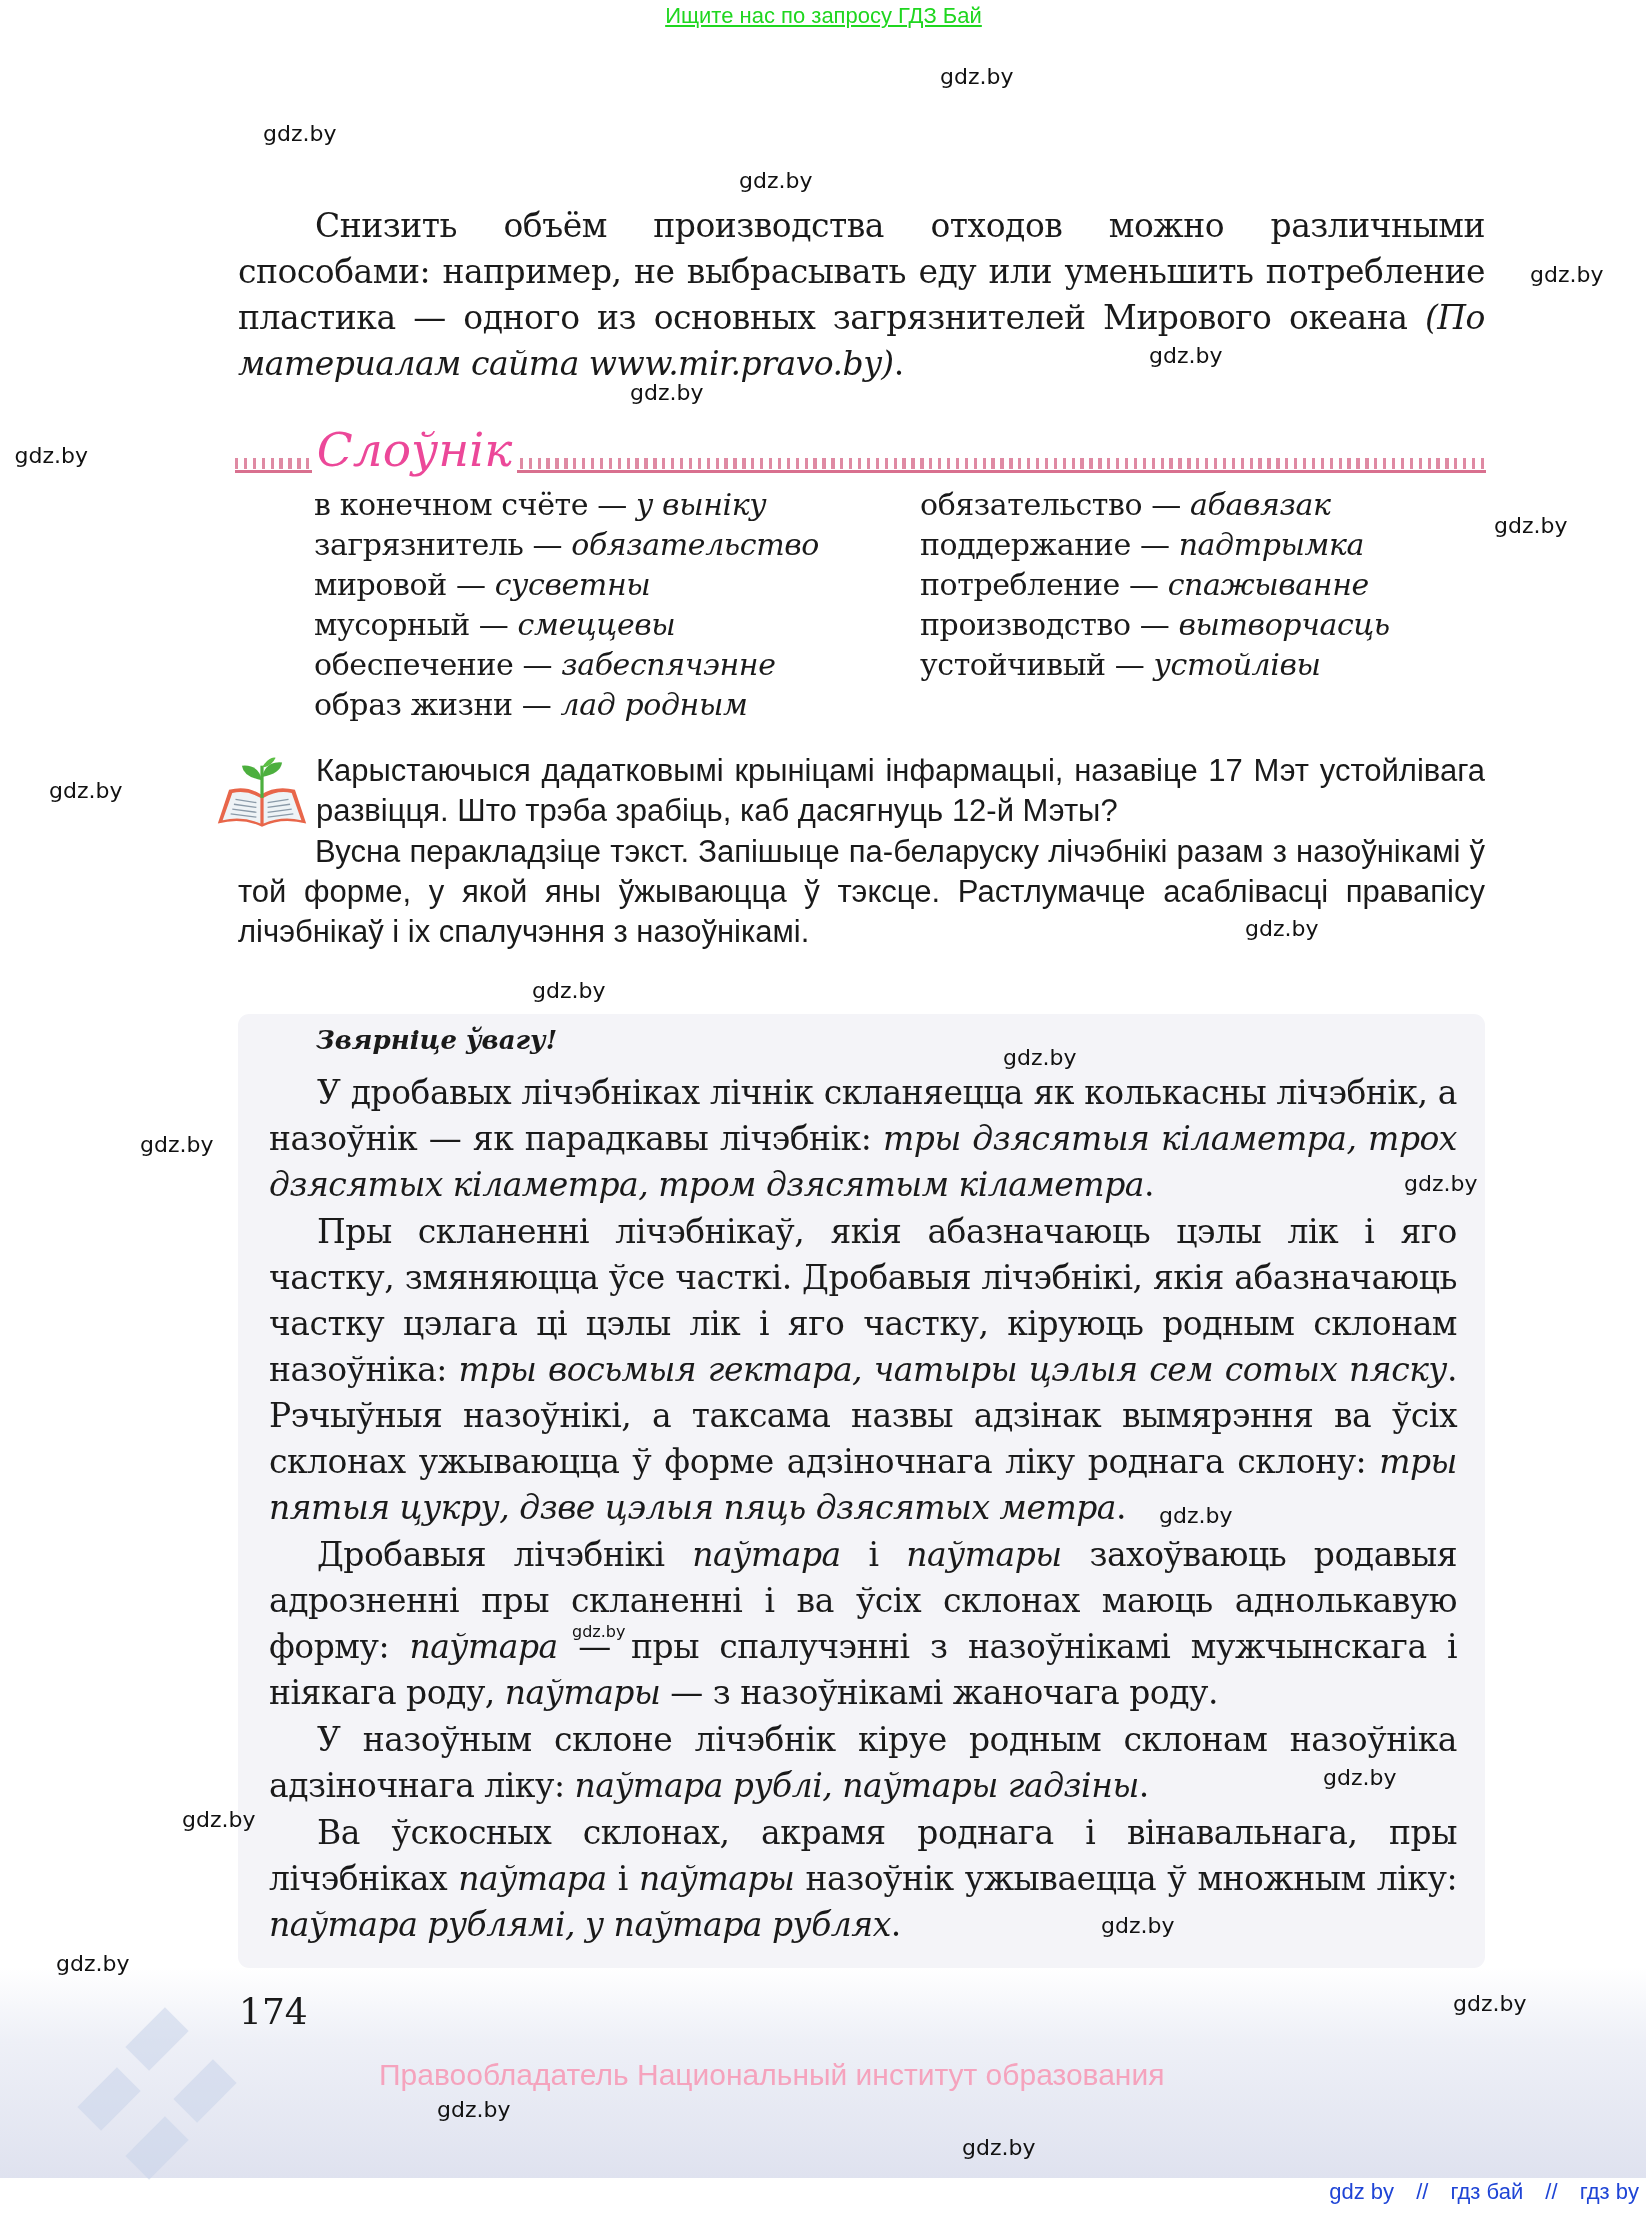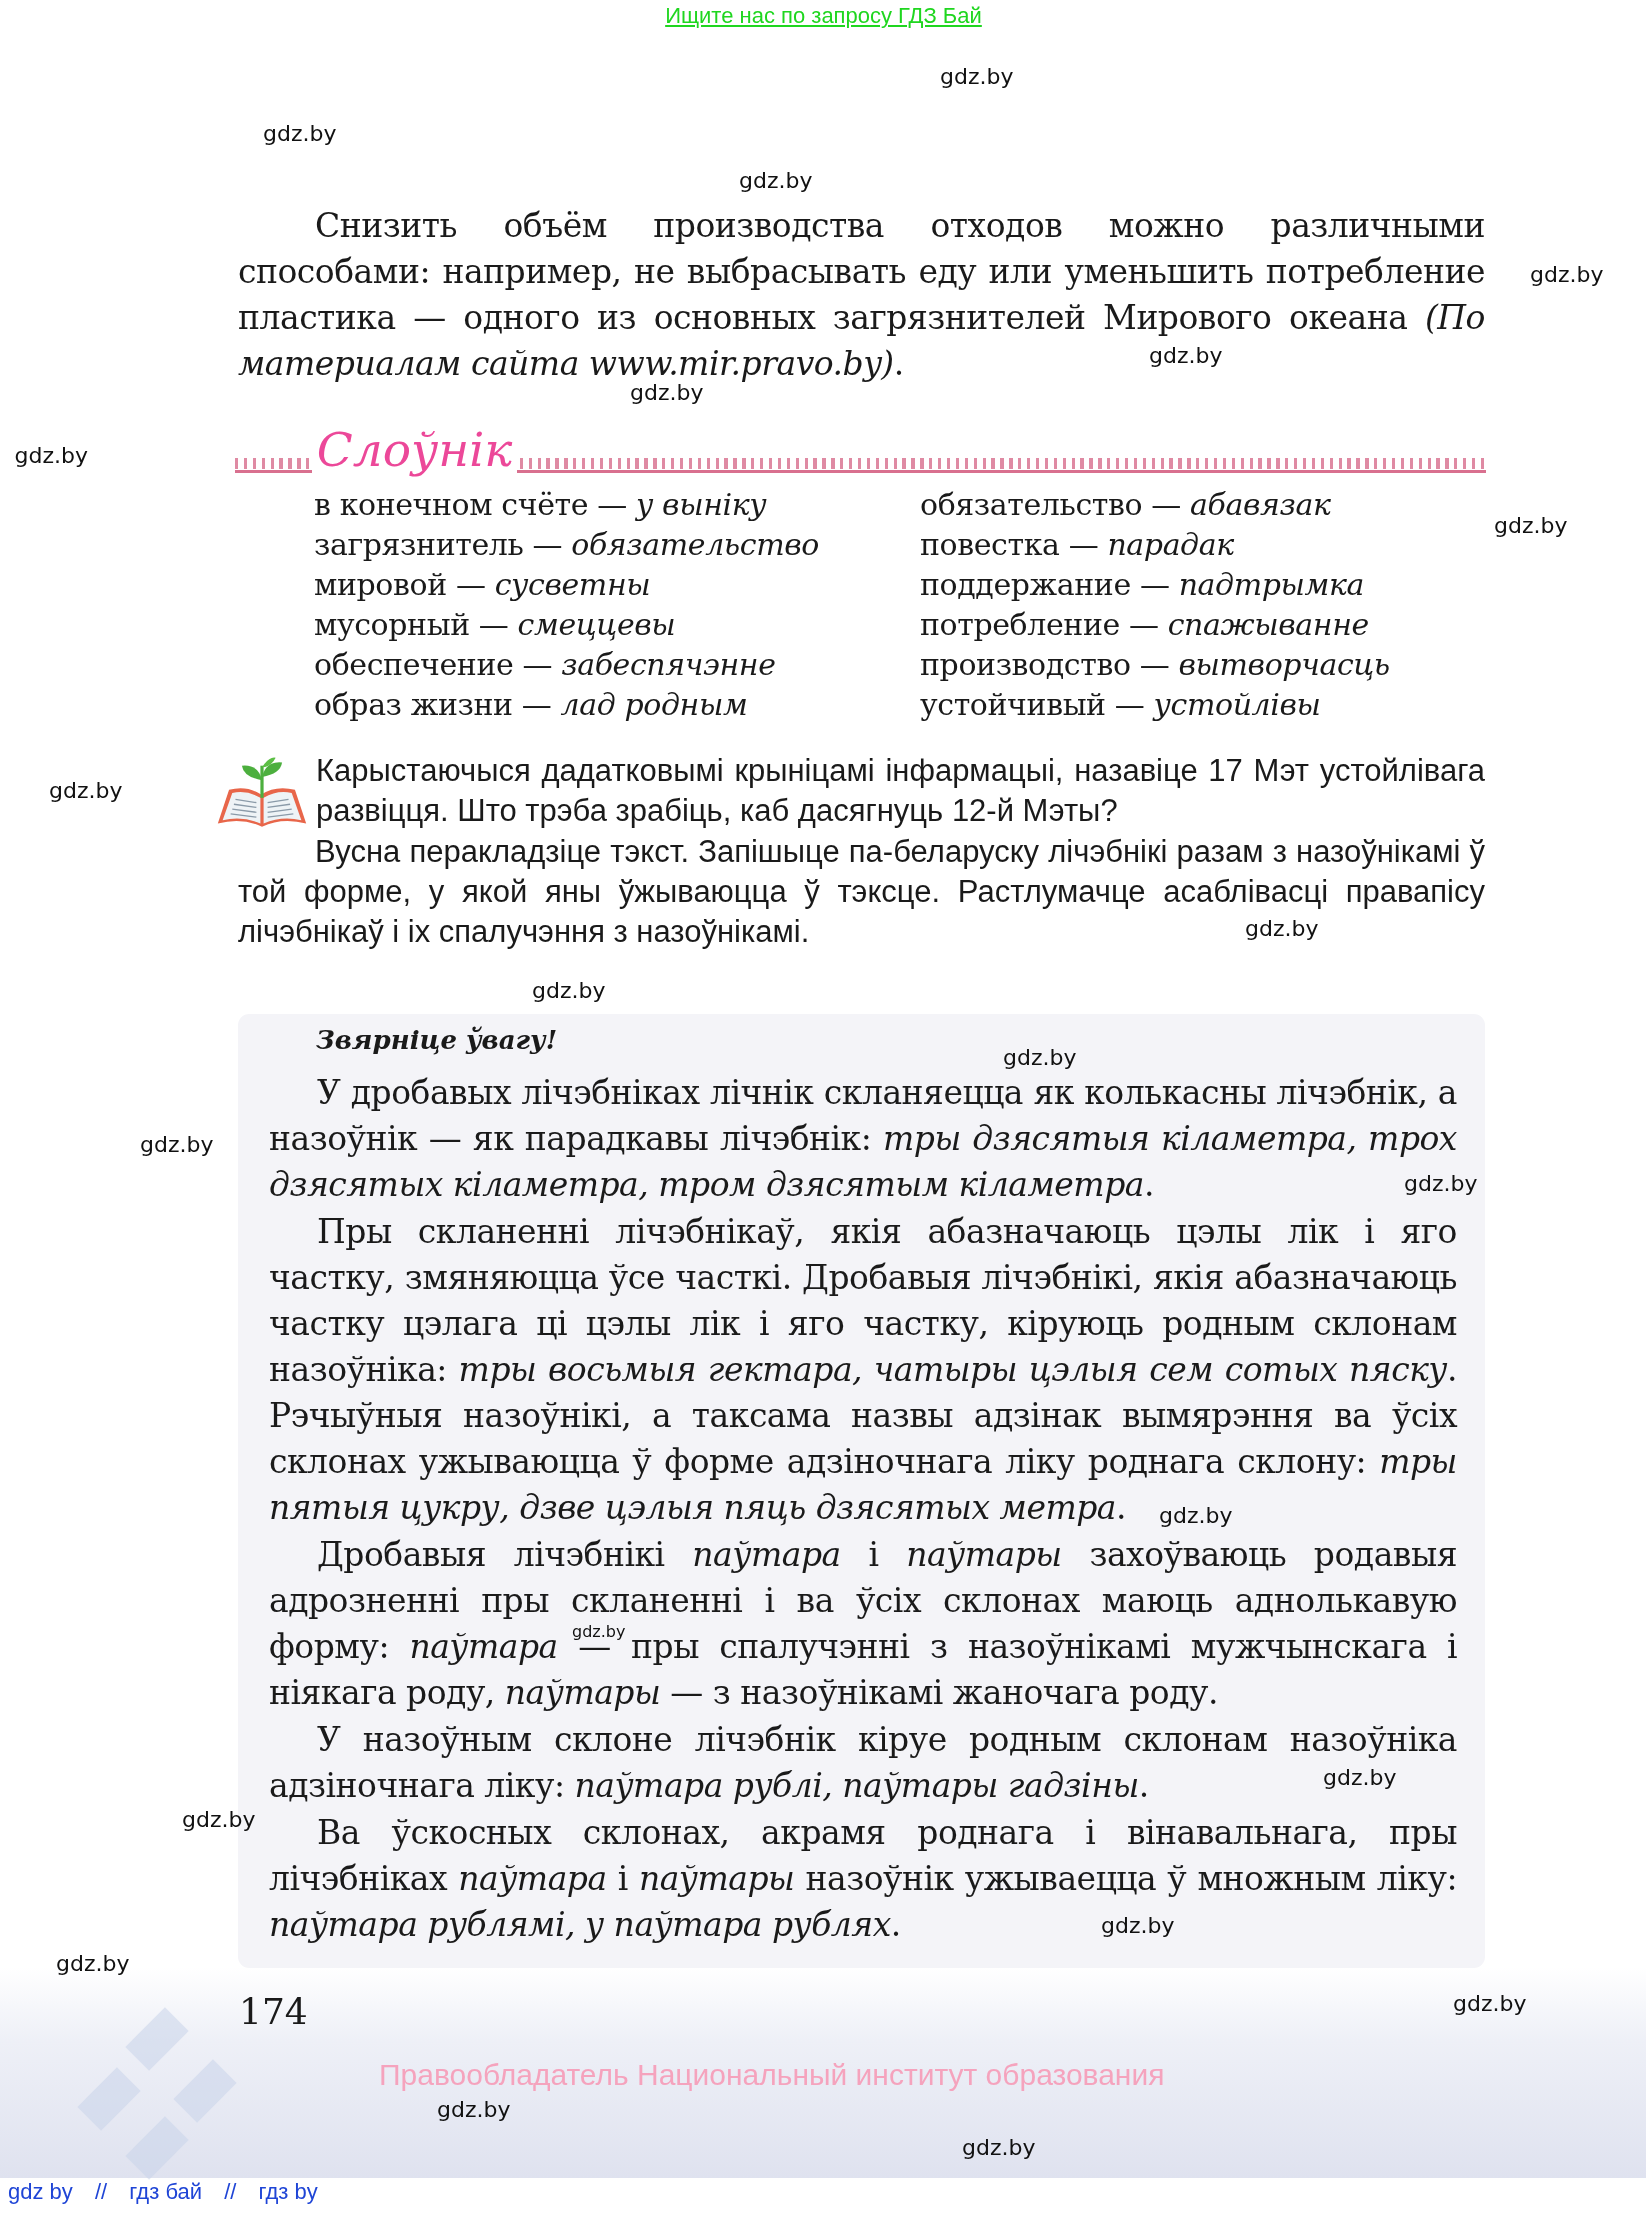--- a/index.html
+++ b/index.html
@@ -67,21 +67,21 @@
     font-size:33px; line-height:46px; text-align:justify; letter-spacing:-0.5px;
   }
   .note-text p { margin:1px; }
   .note-text .indent { display:inline-block; width:48px; }
   .page-num { position:absolute; left:239px; top:1991px; font-size:36px; }
   .rights {
     position:absolute; left:379px; top:2058px;
     font-family:"Liberation Sans", sans-serif; font-size:30px; color:#f5a3bd;
   }
   .footer-links {
-    position:absolute; left:0; top:2179px; width:1647px; text-align:left;
+    position:absolute; left:0; top:2179px; width:1647px; text-align:right;
     font-family:"Liberation Sans", sans-serif; font-size:22px; color:#1f45d6;
   }
   .footer-links span { padding:0 8px; }
 </style>
 </head>
 <body>
 
 <div class="bottom-band"></div>
 <div class="diamond" style="left:129px;top:2011px;"></div>
 <div class="diamond" style="left:81px;top:2071px;"></div>
@@ -101,21 +101,20 @@
 <div class="dict-col" style="left:314px;">
   <div><span>в конечном счёте</span> — <span class="it">у выніку</span></div>
   <div><span>загрязнитель</span> — <span class="it">обязательство</span></div>
   <div><span>мировой</span> — <span class="it">сусветны</span></div>
   <div><span>мусорный</span> — <span class="it">смеццевы</span></div>
   <div><span>обеспечение</span> — <span class="it">забеспячэнне</span></div>
   <div><span>образ жизни</span> — <span class="it">лад родным</span></div>
 </div>
 <div class="dict-col" style="left:920px;">
   <div><span>обязательство</span> — <span class="it">абавязак</span></div>
-  <div><span>повестка</span> — <span class="it">парадак</span></div>
   <div><span>поддержание</span> — <span class="it">падтрымка</span></div>
   <div><span>потребление</span> — <span class="it">спажыванне</span></div>
   <div><span>производство</span> — <span class="it">вытворчасць</span></div>
   <div><span>устойчивый</span> — <span class="it">устойлівы</span></div>
 </div>
 
 <svg class="task-icon" viewBox="0 0 122 92">
   <path d="M6 84 L20 42 Q42 36 60 48 Q78 36 102 42 L116 84 Q86 76 61 88 Q36 76 6 84 Z" fill="#e8664a"></path>
   <path d="M12 80 L24 46 Q42 42 59 52 L59 84 Q36 74 12 80 Z" fill="#eef3f6"></path>
   <path d="M110 80 L98 46 Q80 42 63 52 L63 84 Q86 74 110 80 Z" fill="#eef3f6"></path>

